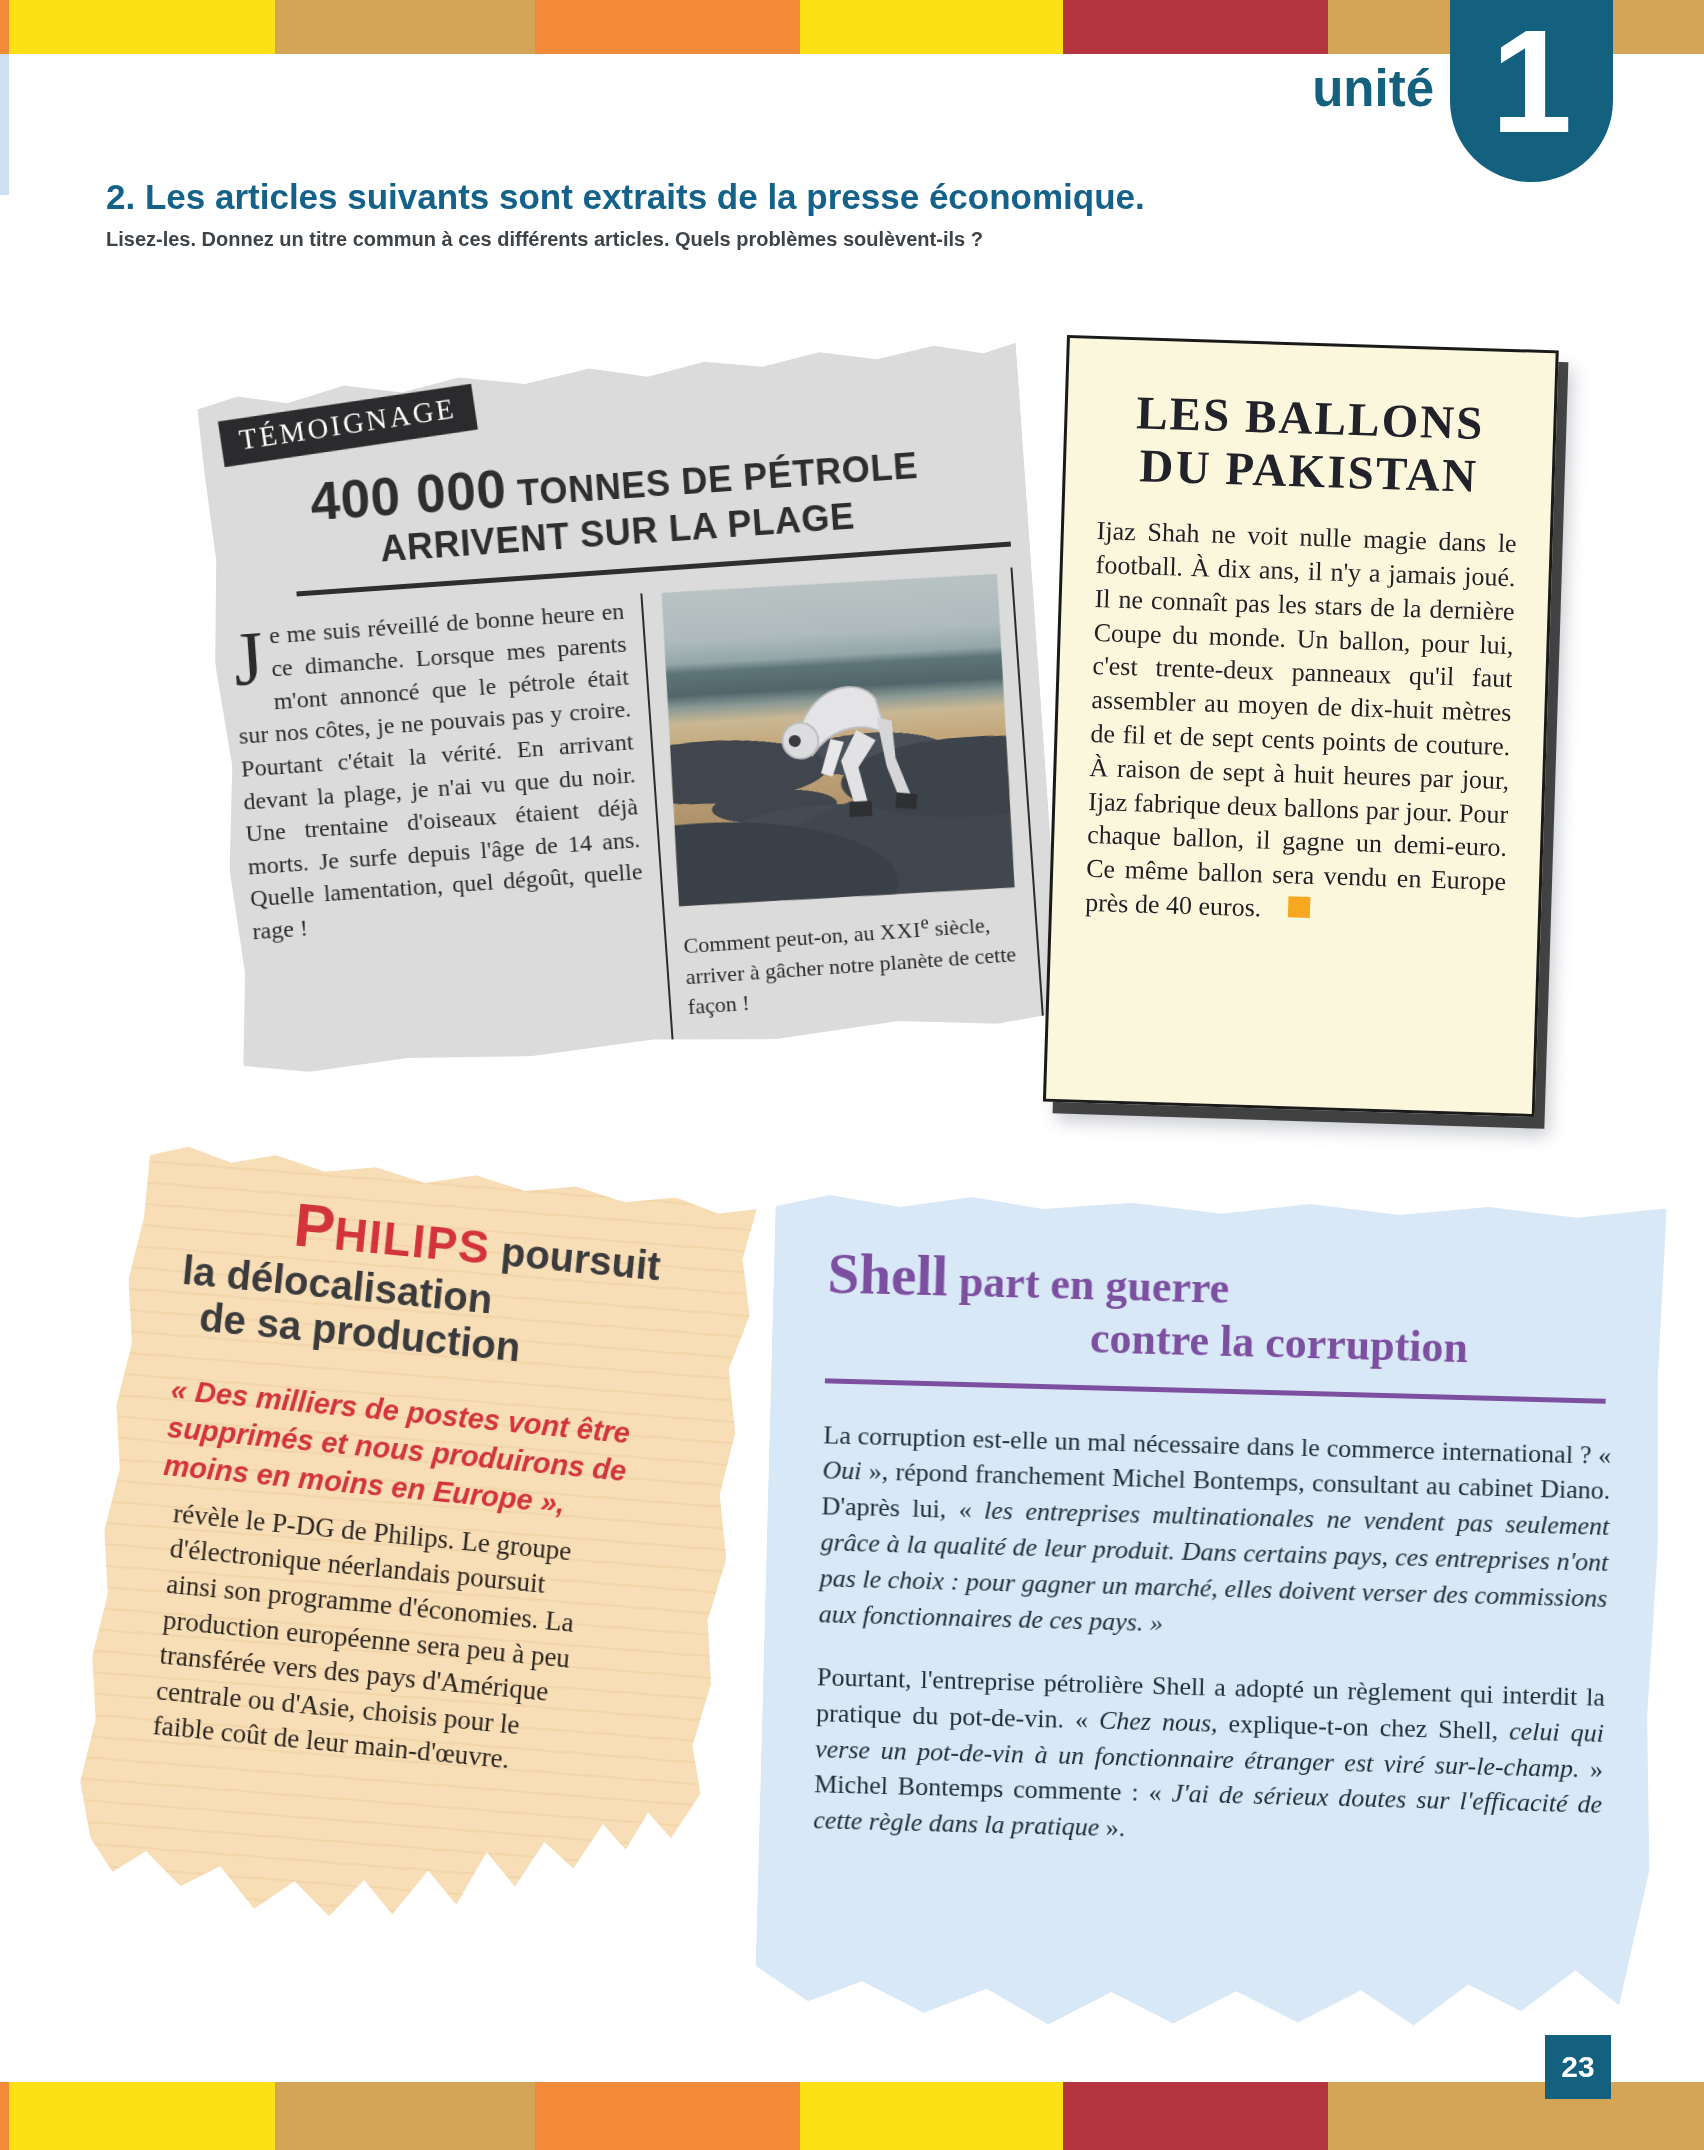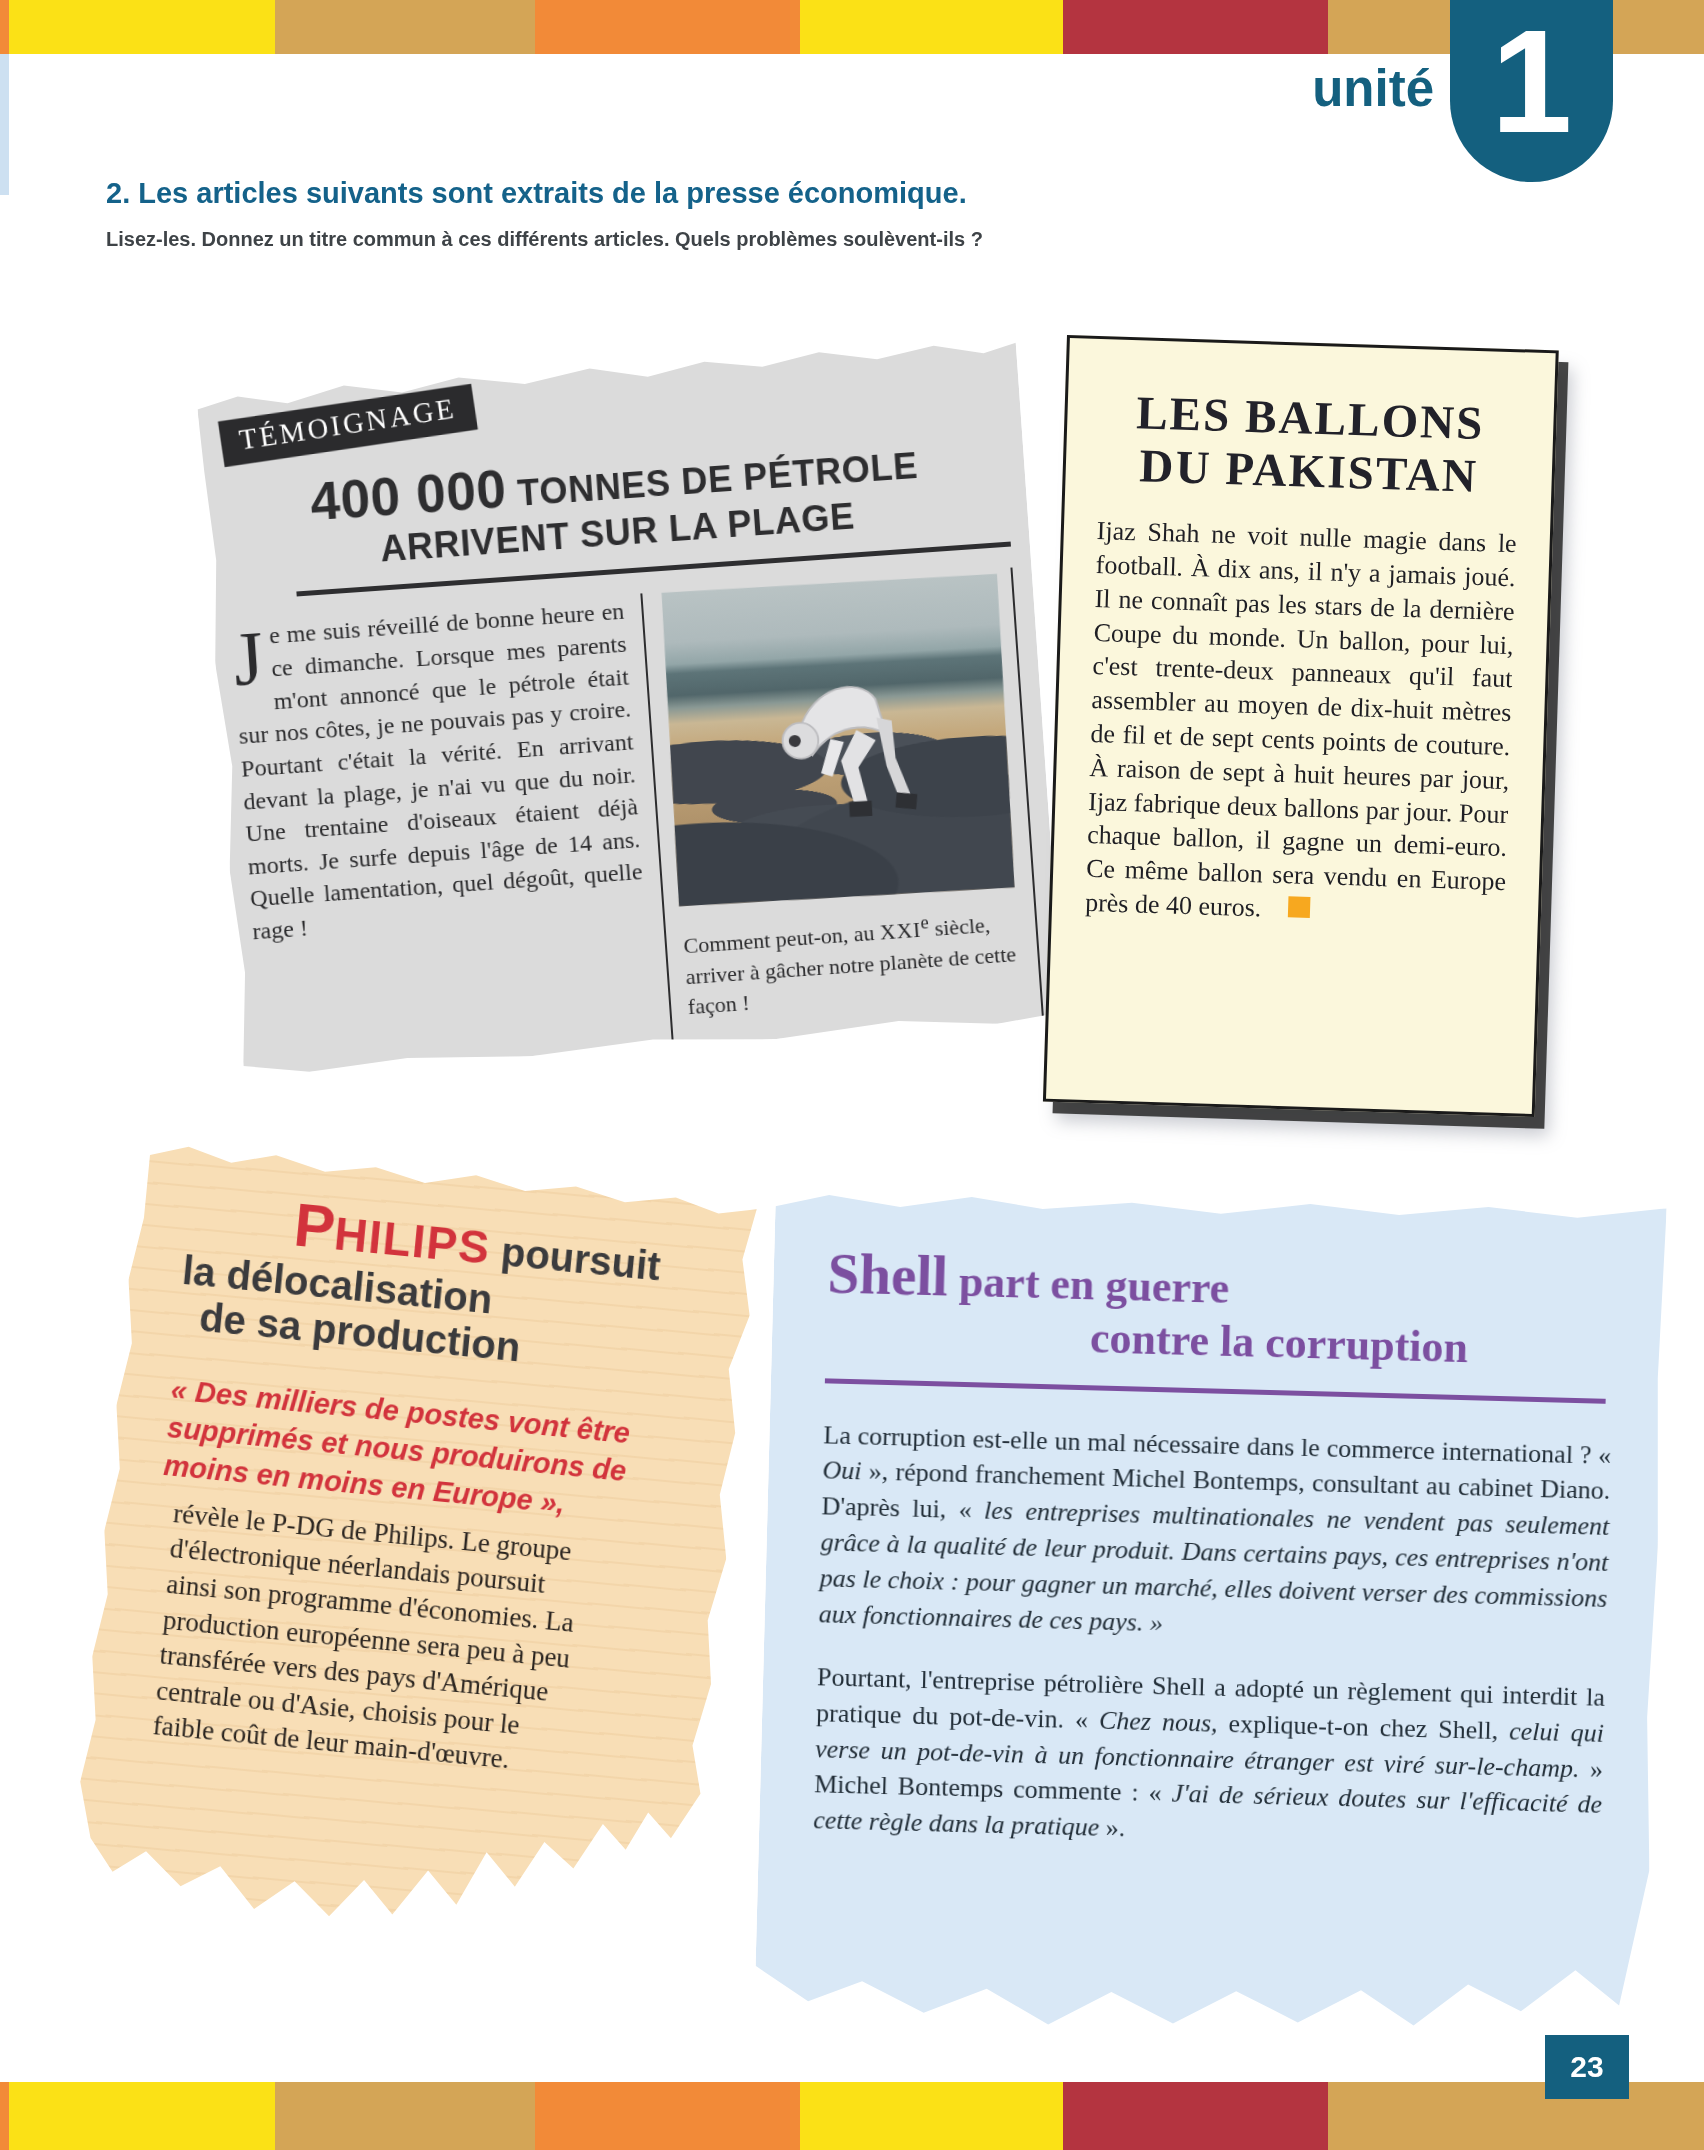--- a/index.html
+++ b/index.html
@@ -38,29 +38,29 @@
   .unit-number {
     color:#ffffff; font-size:146px; font-weight:bold; line-height:1;
     transform:translateY(-8.6px);
   }
   .unit-label {
     position:absolute; left:1277px; top:59px; width:157px;
     text-align:right; color:#14607F; font-size:51px; font-weight:bold;
   }
 
   .page-number {
-    position:absolute; left:1545px; top:2035px; width:84px; height:64px;
+    position:absolute; left:1545px; top:2035px; width:66px; height:64px;
     background:#14607F; color:#ffffff; font-size:30px; font-weight:bold;
     display:flex; align-items:center; justify-content:center; z-index:5;
   }
 
   
   .exercise-title {
     position:absolute; left:106px; top:177px; width:1213px;
-    color:#14628A; font-size:29px; font-weight:bold;
+    color:#14628A; font-size:35px; font-weight:bold;
   }
   .exercise-subtitle {
     position:absolute; left:106px; top:228px; width:1284px;
     color:#3E4347; font-size:20px; font-weight:bold;
   }
 
   
   .paper-temoignage {
     position:absolute; left:196px; top:389px; width:821px; height:689px;
     background:#DBDBDB;

